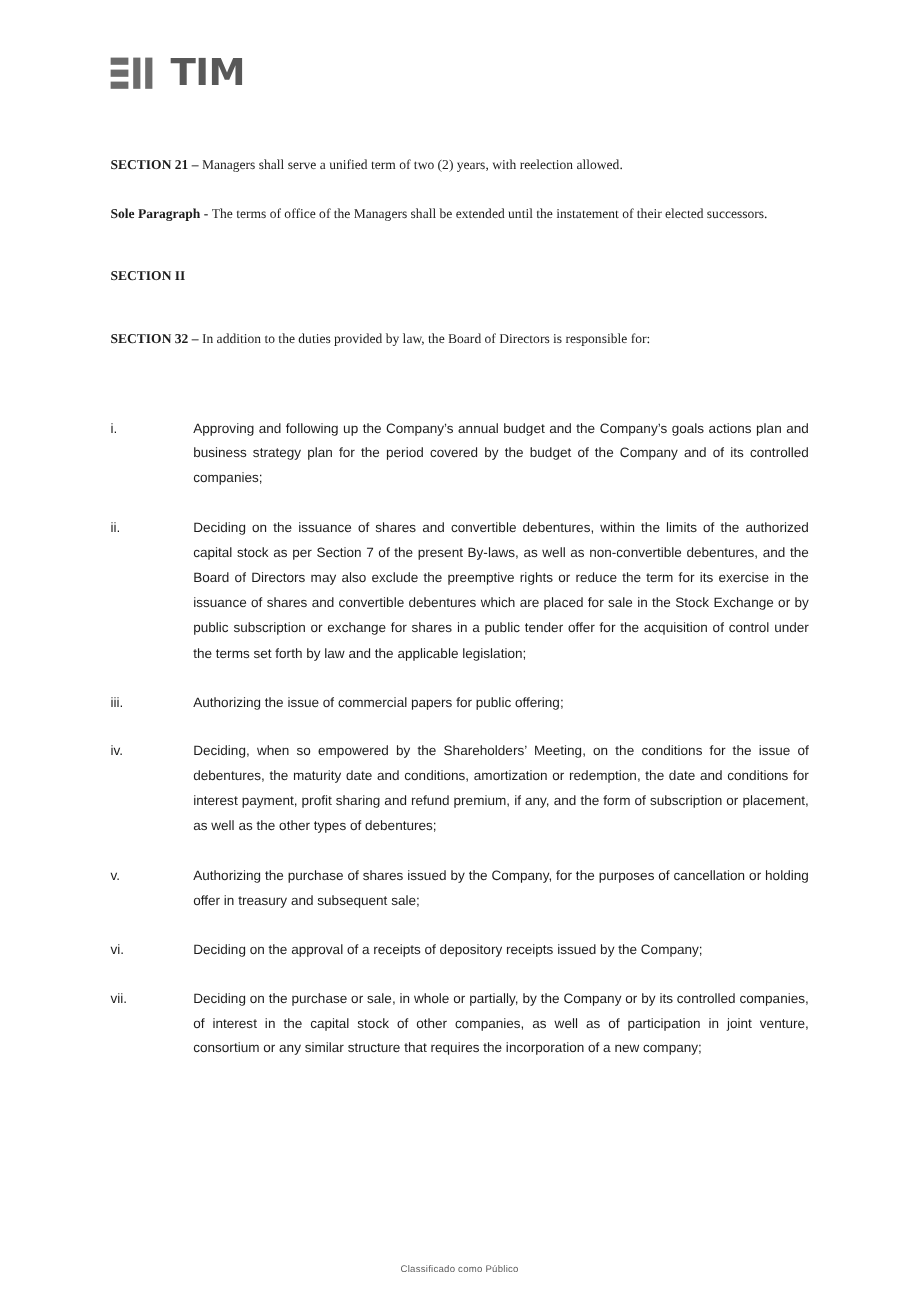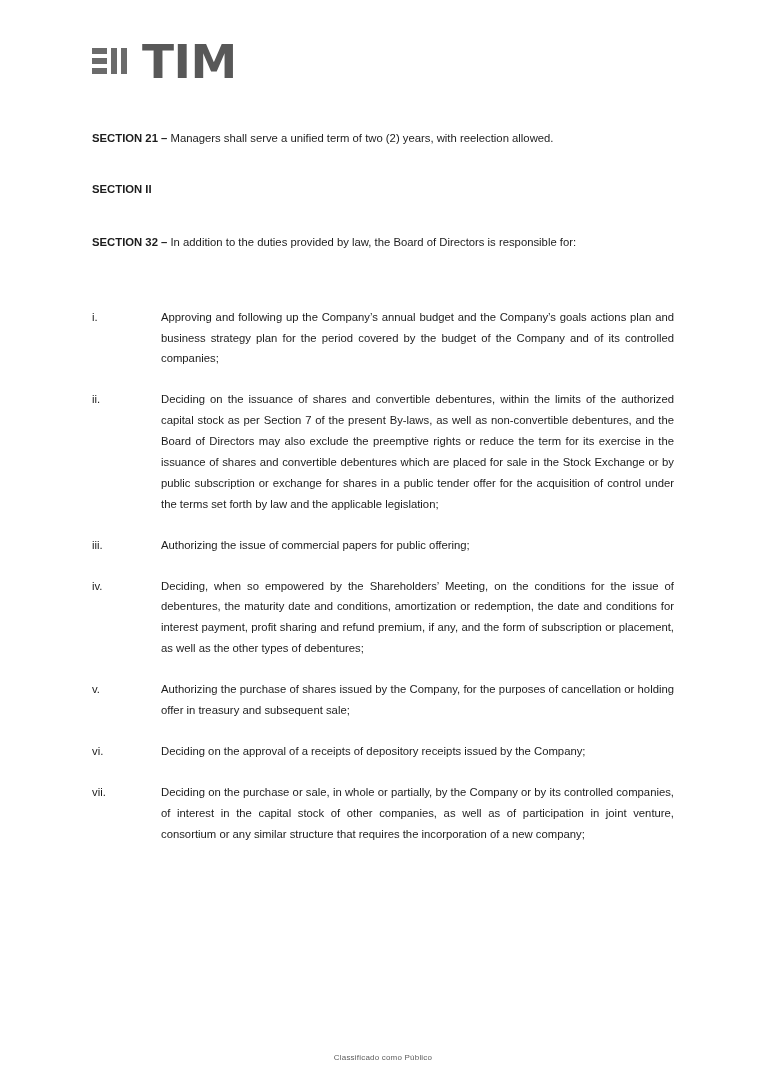--- a/index.html
+++ b/index.html
@@ -29,33 +29,34 @@
     gap: 10px;
     height: 46px;
   }
   .logo-mark {
     display: block;
     width: 40px;
     height: 34px;
   }
   .logo-word {
     font-family: "DejaVu Sans", sans-serif;
-    font-size: 47px;
+    font-size: 31px;
     font-weight: 700;
     letter-spacing: -0.5px;
     color: #585858;
     line-height: 1;
   }
   
   p {
     margin: 0 0 20px 0;
     font-size: 11.3px;
     line-height: 1.85;
     text-align: justify;
     color: #1c1c1c;
+    font-family: Liberation Serif, serif;
   }
   .lead {
     font-weight: 700;
   }
   .center {
     text-align: left;
     font-weight: 700;
     margin: 0;
   }
   .center-gap {
@@ -111,20 +112,21 @@
         <rect x="0" y="24" width="15" height="6" fill="#6b6b6b"></rect>
         <rect x="19" y="4" width="6" height="26" fill="#6b6b6b"></rect>
         <rect x="29" y="4" width="6" height="26" fill="#6b6b6b"></rect>
       </svg>
     </span>
     <span class="logo-word">TIM</span>
   </div>
 
   <p><span class="lead">SECTION 21 – </span><span>Managers shall serve a unified term of two (2) years, with reelection allowed.</span></p>
 
+  <p><span class="lead">Sole Paragraph - </span><span>The terms of office of the Managers shall be extended until the instatement of their elected successors.</span></p>
 
   <div class="spacer-sm"></div>
 
   <p class="center center-gap">SECTION II</p>
 
   <div class="spacer-md"></div>
 
   <p><span class="lead">SECTION 32 – </span><span>In addition to the duties provided by law, the Board of Directors is responsible for:</span></p>
 
   <div class="spacer-lg"></div>

